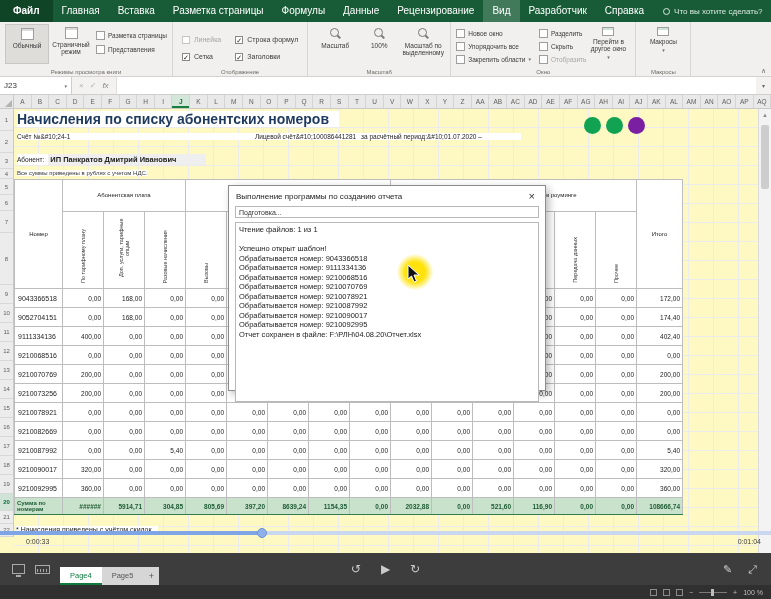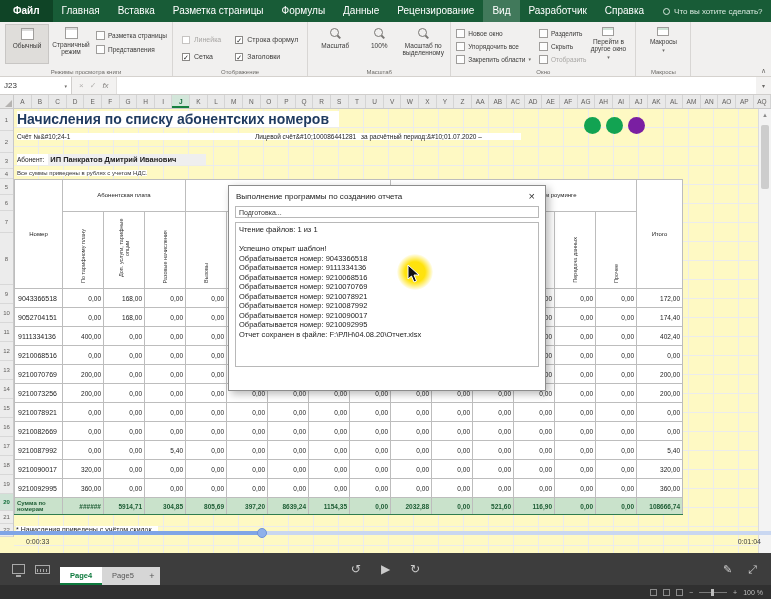--- a/index.html
+++ b/index.html
@@ -88,41 +88,41 @@
   .sumrow td.sumlbl{font-size:6px;padding-left:2px}
   .footnote{position:absolute;left:2px;top:417px;font-size:7px;color:#222;background:#fff;padding-right:6px;white-space:nowrap}
   .vscroll{position:absolute;right:0;top:0;bottom:46px;width:13px;background:#f3f3f3;border-left:1px solid #dcdcdc;z-index:5;font-size:6px;color:#8a8a8a;text-align:center;line-height:12px}
   .vthumb{position:absolute;left:2px;right:2px;top:16px;height:64px;background:#cdcdcd;border-radius:2px}
 
   
   .dialog{position:absolute;left:228px;top:185px;width:318px;height:206px;background:#fff;border:1px solid #8c8c8c;box-shadow:3px 3px 8px rgba(0,0,0,.28);z-index:50}
   .dtitle{height:20px;display:flex;align-items:center;padding:0 7px;font-size:8px;color:#222}
   .dclose{margin-left:auto;font-size:11px;color:#333;line-height:20px;padding:0 3px}
   .dstatus{margin:0 6px;border:1px solid #b8b8b8;height:12px;font-size:7px;line-height:11px;padding:0 3px;color:#333}
-  .dlog{margin:4px 6px;border:1px solid #b8b8b8;height:145px;padding:2px 3px;font-size:7.5px;line-height:9.5px;color:#222;overflow:hidden;background:#fff}
+  .dlog{margin:4px 6px;border:1px solid #b8b8b8;height:180px;padding:2px 3px;font-size:7.5px;line-height:9.5px;color:#222;overflow:hidden;background:#fff}
 
   
   .hl{position:absolute;left:397px;top:254px;width:36px;height:36px;border-radius:50%;
       background:radial-gradient(circle,rgba(255,225,0,.95) 0 40%,rgba(255,225,0,0) 72%);z-index:70}
   .cursor{position:absolute;left:407px;top:264px;z-index:71}
 
   
   .scrubber{position:absolute;left:0;right:0;top:531px;height:4px;background:#c9d7f1;z-index:60}
   .played{height:100%;background:#7fa5e6}
   .handle{position:absolute;top:-3px;width:10px;height:10px;border-radius:50%;background:#8fb0ea;border:1px solid #6d92d8}
   .time{position:absolute;top:538px;font-size:7px;color:#3c3c3c;z-index:60}
   .time.l{left:26px}.time.r{right:10px}
   .playerbar{position:absolute;left:0;right:0;top:553px;height:32px;background:#3d3d3d;z-index:60;display:flex;align-items:center}
   .lefticons{display:flex;gap:10px;margin-left:12px;align-items:center}
   .ic-monitor{width:13px;height:10px;border:1px solid #a9a9a9;position:relative}
   .ic-monitor::after{content:"";position:absolute;left:3px;top:10px;width:5px;height:2px;background:#a9a9a9}
   .ic-keyboard{width:15px;height:9px;border:1px solid #a9a9a9;background:repeating-linear-gradient(to right,#a9a9a9 0 1px,transparent 1px 3px);background-size:100% 3px;background-repeat:no-repeat;background-position:1px 3px}
   .tabstrip{display:flex;align-items:flex-end;align-self:flex-end;margin-left:10px;background:#d6d6d6;height:18px}
   .stab{font-size:7.5px;padding:0 10px;line-height:18px;color:#555}
-  .stab.active{background:#fff;color:#0e7a3e;font-weight:bold;box-shadow:inset 0 -2px 0 #0e7a3e}
+  .stab.active{background:#fff;color:#0e7a3e;font-weight:normal;box-shadow:inset 0 -2px 0 #0e7a3e}
   .stadd{width:16px;text-align:center;line-height:18px;color:#555;font-size:9px}
   .centerctl{position:absolute;left:50%;transform:translateX(-50%);display:flex;gap:20px;color:#cbcbcb;font-size:12px;align-items:center}
   .righticons{margin-left:auto;margin-right:14px;display:flex;gap:16px;color:#cbcbcb;font-size:11px;align-items:center}
   .statusbar{position:absolute;left:0;right:0;top:585px;height:14px;background:#303030;z-index:60;display:flex;align-items:center;font-size:7px;color:#bdbdbd}
   .rightcluster{margin-left:auto;display:flex;align-items:center;gap:6px;margin-right:8px}
   .vicon{width:7px;height:7px;border:1px solid #8a8a8a}
   .ztrack{width:28px;height:1px;background:#7a7a7a;position:relative}
   .zthumb{position:absolute;left:12px;top:-3px;width:3px;height:7px;background:#bdbdbd}
 </style>
 </head>

